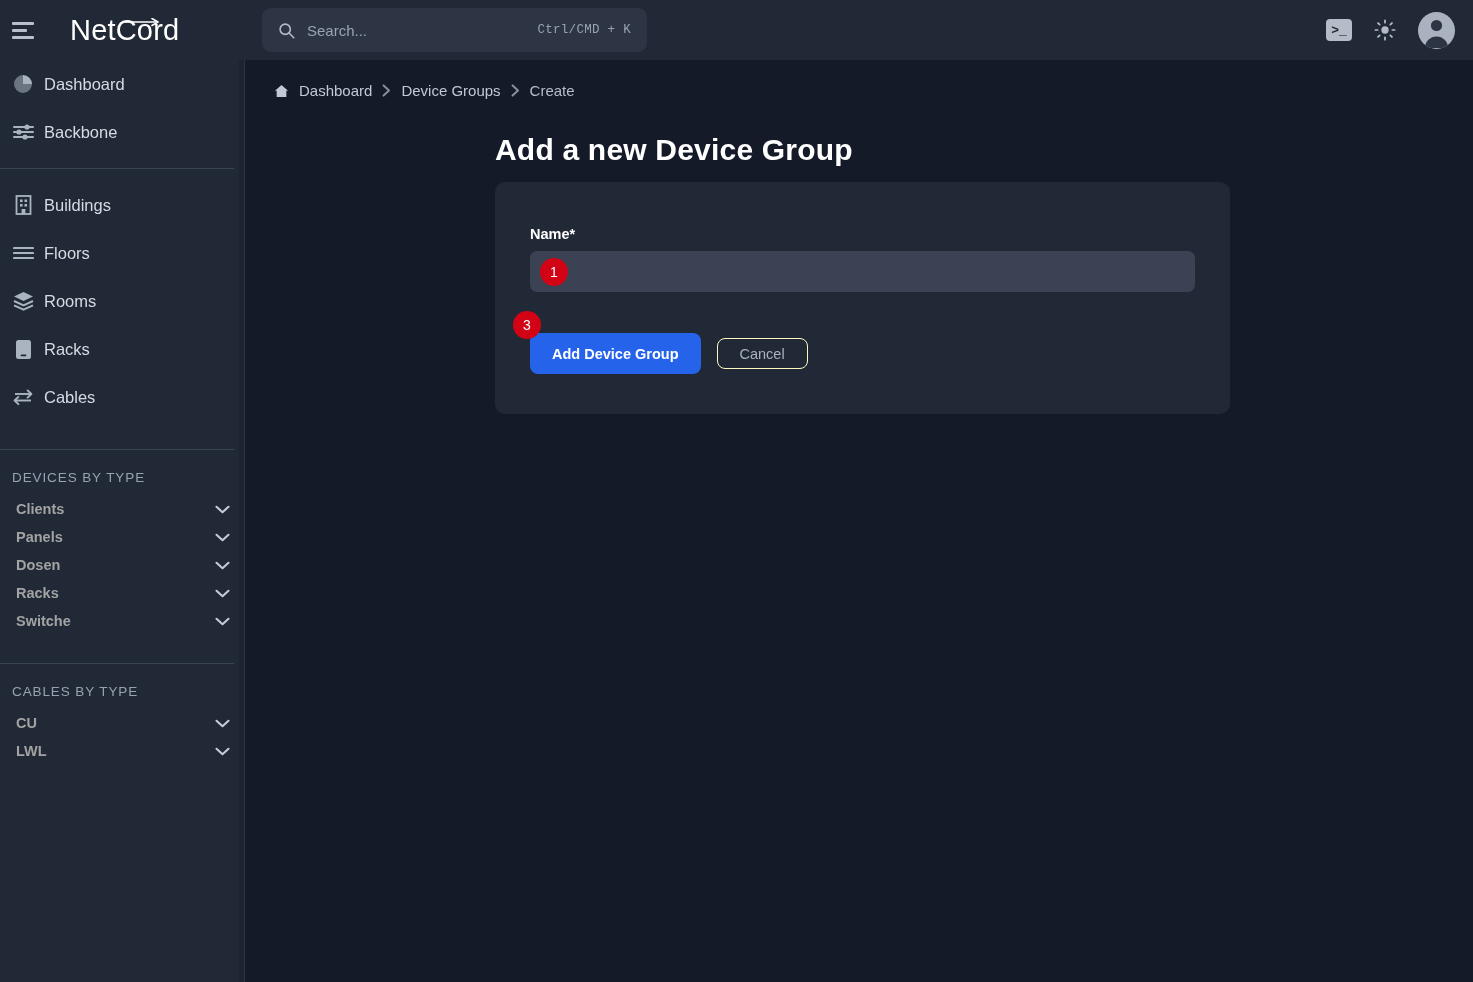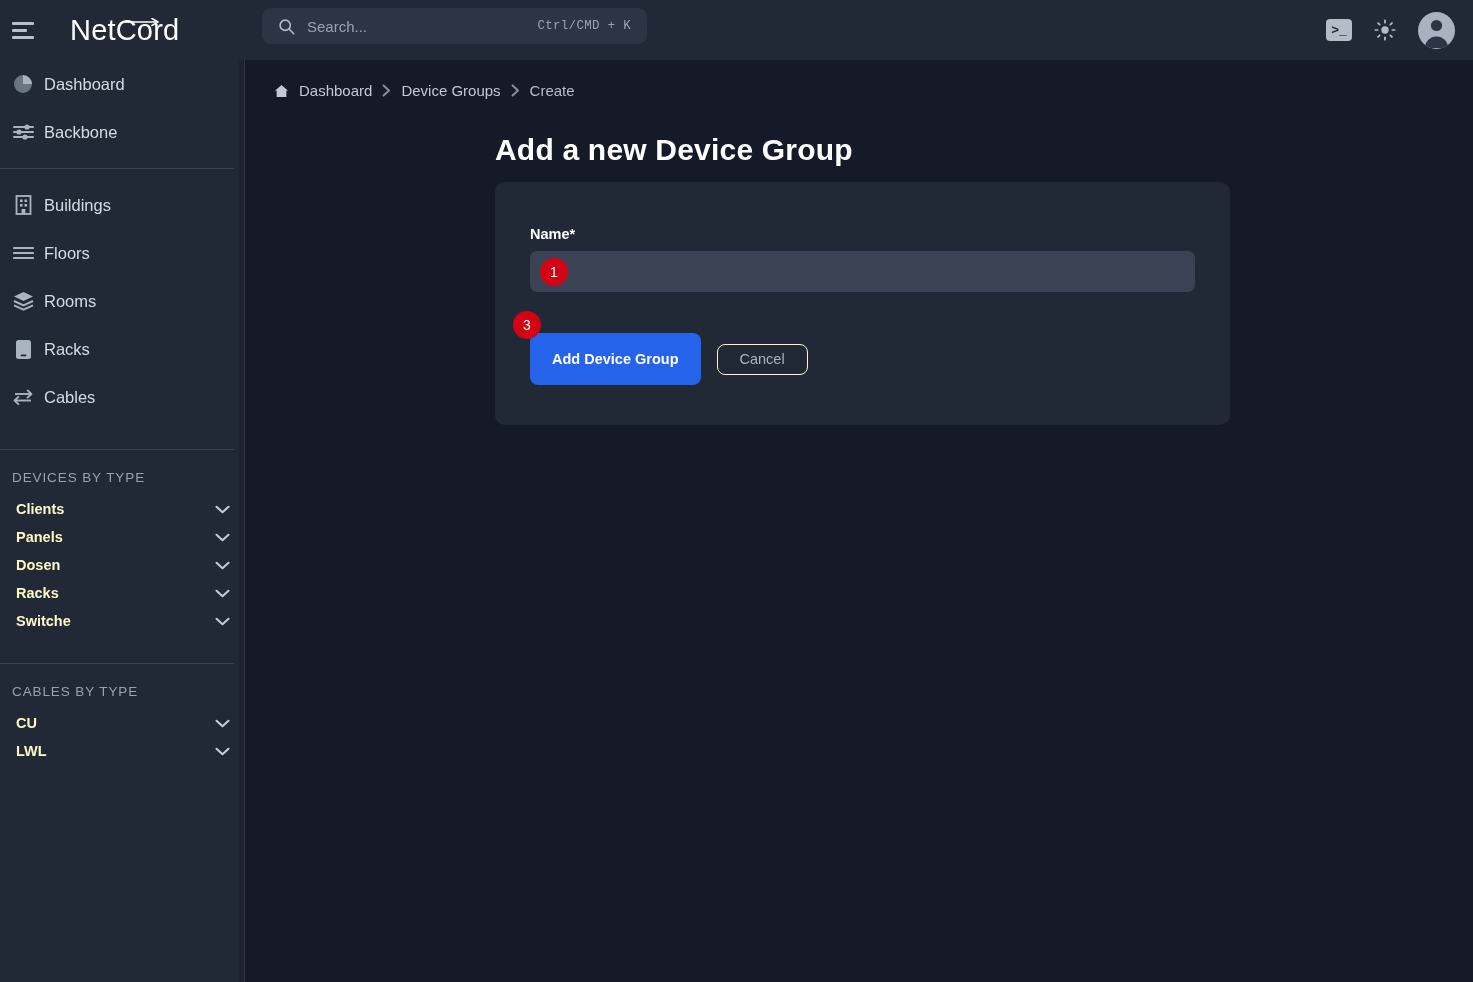--- a/index.html
+++ b/index.html
@@ -45,21 +45,21 @@
   }
   .brand .arrowbar {
     position: absolute;
     left: 53px; top: 4px;
     width: 37px; height: 9px;
   }
 
   .searchbox {
     position: absolute;
     left: 262px; top: 8px;
-    width: 385px; height: 36px;
+    width: 385px; height: 44px;
     background: #2d3545;
     border-radius: 9px;
     display: flex;
     align-items: center;
     padding: 0 16px;
     cursor: text;
   }
   .searchbox .sicon { width: 17px; height: 17px; flex: none; margin-right: 12px; }
   .searchbox .sph {
     flex: 1;
@@ -139,21 +139,21 @@
     letter-spacing: .9px;
     padding: 8px 0 10px 12px;
   }
   .grp-item {
     display: flex;
     align-items: center;
     justify-content: space-between;
     height: 28px;
     padding: 0 14px 0 16px;
     cursor: pointer;
-    color: #fef9c3;
+    color: #a3a3a3;
     font-size: 14.5px;
     font-weight: bold;
   }
   .chev { width: 15px; height: 9px; flex: none; }
 
   
   .main {
     position: absolute;
     top: 60px; left: 246px;
     width: 1227px; height: 922px;
@@ -215,21 +215,21 @@
     align-items: center;
     gap: 16px;
     margin-top: 41px;
     position: relative;
   }
   .btn-primary {
     background: #2563eb;
     color: #ffffff;
     border: none;
     border-radius: 8px;
-    height: 52px;
+    height: 41px;
     padding: 12px 22px;
     font-size: 14.5px;
     font-weight: bold;
     font-family: "Liberation Sans", sans-serif;
     cursor: pointer;
   }
   .btn-ghost {
     background: transparent;
     color: #aab2c0;
     border: 1px solid #fef9c3;

